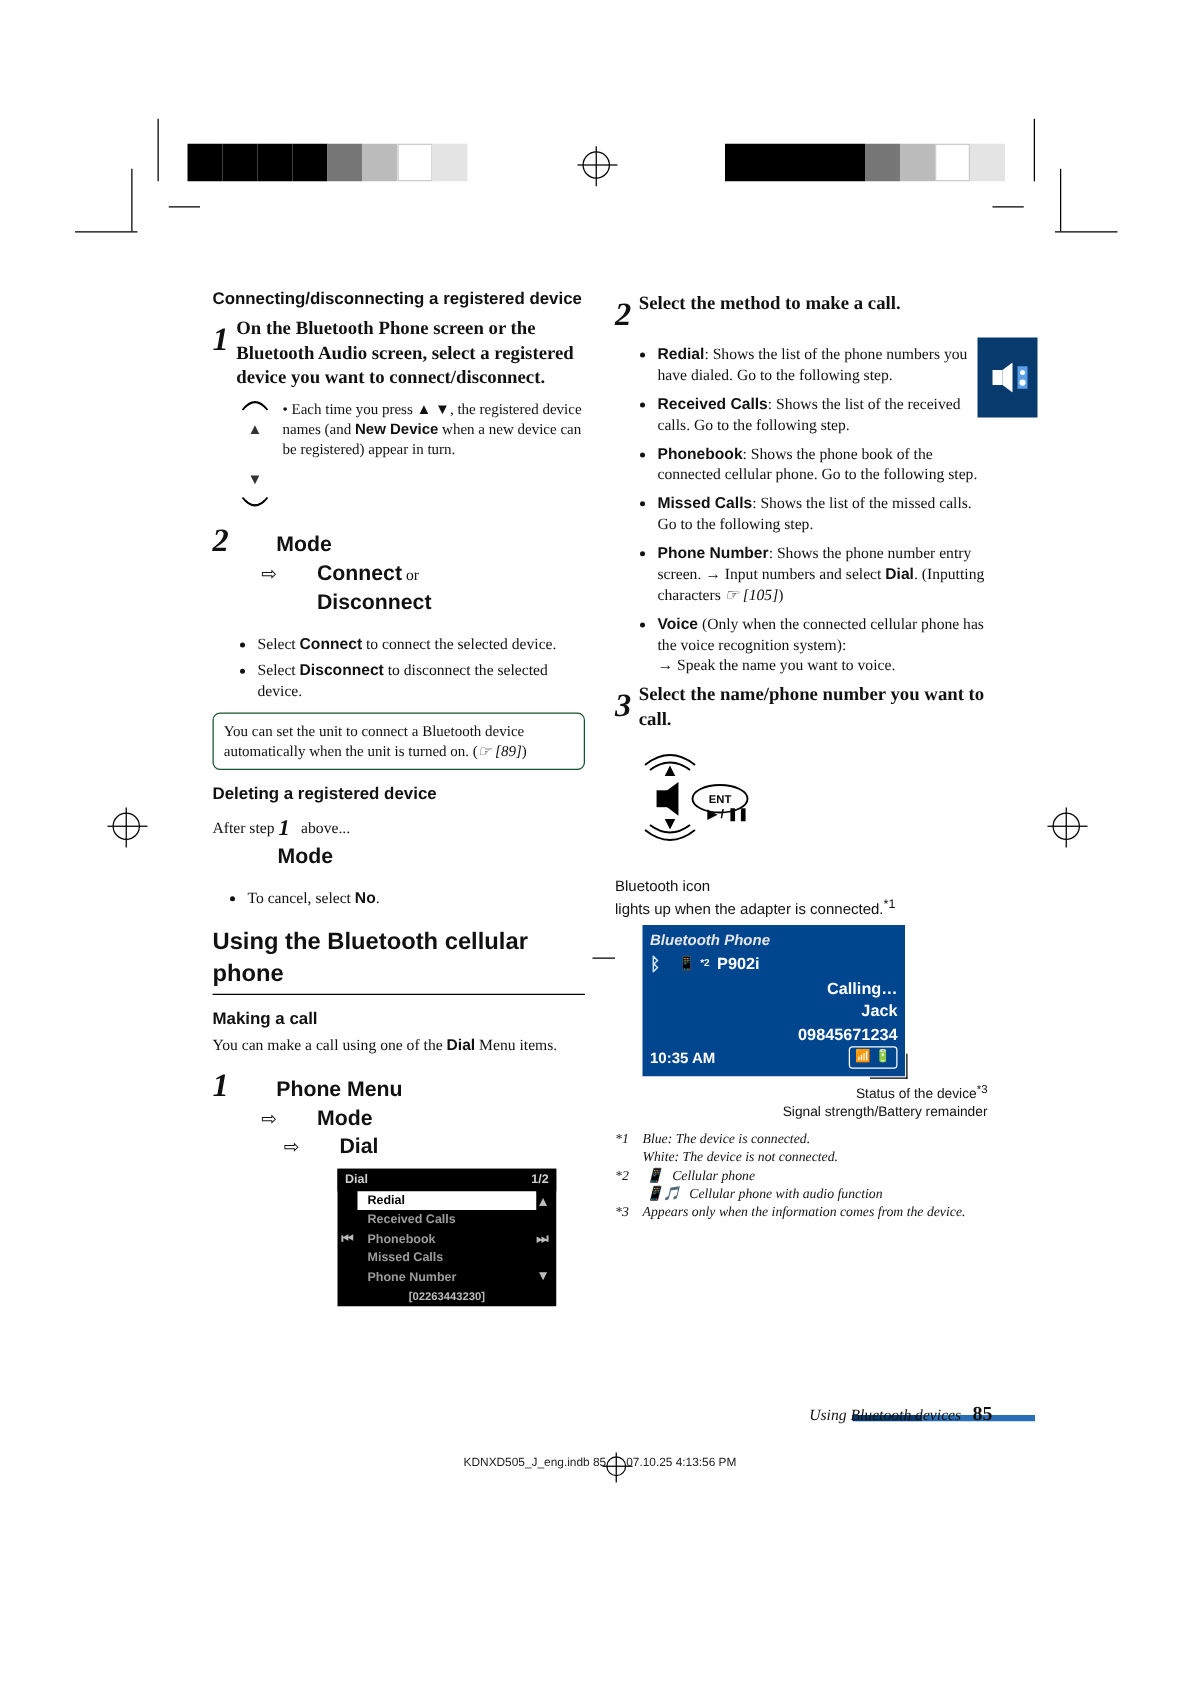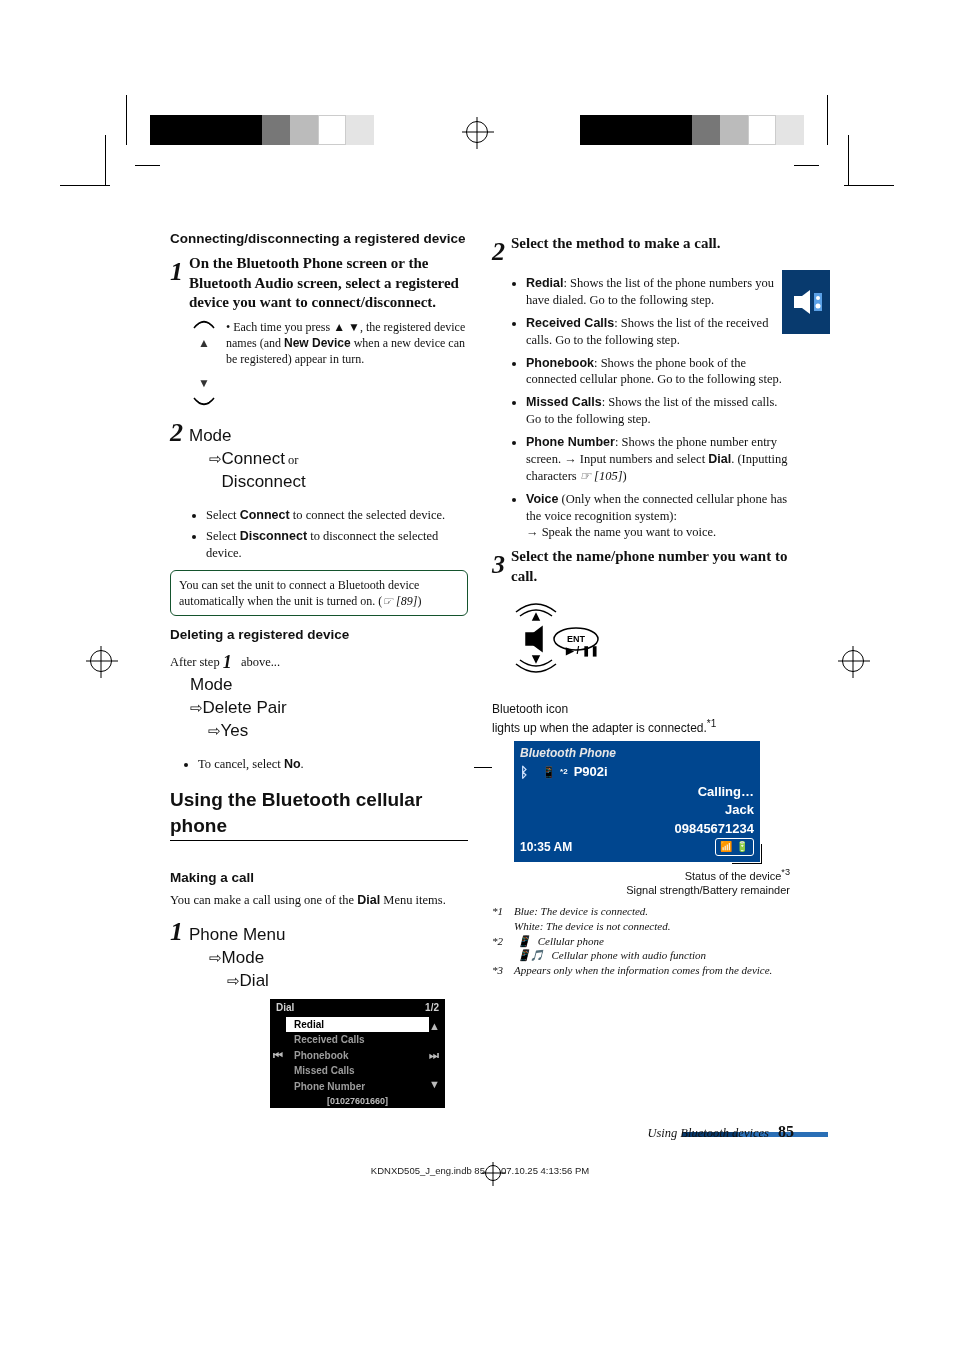--- a/index.html
+++ b/index.html
@@ -42,27 +42,27 @@
   .stepnum { font-family: Georgia, serif; font-style: italic; font-weight: bold; font-size: 26px; margin-right: 6px; vertical-align: -4px; }
   .step { margin: 4px 0 6px 0; }
   .step-body { display: flex; }
   .step-text { font-family: Georgia, serif; font-weight: bold; font-size: 15px; line-height: 1.3; }
   .icon-block { display: flex; gap: 10px; margin: 6px 0 8px 22px; font-size: 12px; font-family: Georgia, serif; }
   .arrow-stack { display:flex; flex-direction:column; align-items:center; gap:6px; color:#333; }
   .arrow-stack svg { width:24px; }
   ul.bul { list-style: disc; margin-left: 36px; margin-top: 13px; }
   ul.bul li { margin-bottom: 4px; }
   .kw { font-family: Arial, Helvetica, sans-serif; font-weight: 900; }
-  .kw-menu { font-family: Arial, Helvetica, sans-serif; font-weight: 400; font-size: 17px; }
+  .kw-menu { font-family: Arial, Helvetica, sans-serif; font-weight: 700; font-size: 17px; margin-left: 32px; }
   .indent1 { margin-left: 20px; }
   .indent2 { margin-left: 38px; }
   .arrow-r { font-family: Arial, sans-serif; font-size: 15px; }
   .note-box { border: 1px solid #14532d; border-radius: 6px; padding: 6px 8px; margin: 8px 0 10px 0; font-size: 12px; }
   .page-ref { font-style: italic; }
-  .h2-title { font-family: Arial, Helvetica, sans-serif; font-weight: bold; font-size: 19px; border-bottom: 1px solid #000; padding-bottom: 2px; margin-top: 14px; margin-bottom: 28px; }
+  .h2-title { font-family: Arial, Helvetica, sans-serif; font-weight: bold; font-size: 19px; border-bottom: 1px solid #000; padding-bottom: 2px; margin-top: 14px; margin-bottom: 10px; }
   .subhead { font-family: Arial, Helvetica, sans-serif; font-weight: bold; font-size: 13.5px; margin-top: 10px; margin-bottom: 4px; }
 
   
   .dial-shot { width: 175px; margin-left: 100px; margin-top: 4px; background:#000; color:#ececec; font-family: Arial, Helvetica, sans-serif; font-weight:bold; font-size:10px; }
   .dial-hdr { display:flex; justify-content:space-between; padding:2px 6px; background:#000; color:#cfcfcf; }
   .dial-body { display:flex; }
   .dial-side { width:16px; display:flex; align-items:center; justify-content:center; color:#bbb; font-size:11px; }
   .dial-list { flex:1; }
   .dial-item { padding:1px 8px; color:#9c9c9c; }
   .dial-item.selected { background:#fff; color:#000; }
@@ -74,21 +74,21 @@
   .defs li { margin-bottom: 6px; }
   .term { font-family: Arial, Helvetica, sans-serif; font-weight: 900; }
 
   
   .remote { margin: 8px 0 12px 4px; }
 
   
   .caption { font-family: Arial, Helvetica, sans-serif; font-size: 12px; }
 
   
-  .bt-screen { width: 246px; background:#00468f; color:#fff; font-family: Arial, Helvetica, sans-serif; font-weight:bold; padding:4px 6px 6px 6px; position:relative; margin-left:22px; }
+  .bt-screen { width: 210px; background:#00468f; color:#fff; font-family: Arial, Helvetica, sans-serif; font-weight:bold; padding:4px 6px 6px 6px; position:relative; margin-left:22px; }
   .bt-top { font-style: italic; color:#e6e6e6; font-size:12px; padding-bottom:2px; }
   .bt-row { font-size:13px; padding:1px 0 0 16px;text-align:right; }
   .bt-time { font-size:12px; padding-top:2px; }
   .bt-icons { position:absolute; right:6px; bottom:6px; border:1px solid #fff; border-radius:3px; padding:1px 4px; font-size:10px; display:flex; gap:4px; align-items:center; }
   .bt-wrap { position:relative; display:inline-block; }
 
   .right-notes { text-align:right; font-family: Arial, Helvetica, sans-serif; font-size:11px; margin-top:4px; margin-right:0; }
   .footnotes { font-style: italic; font-family: Georgia, serif; font-size: 11px; margin-top:6px; line-height:1.35; }
   .fn-line { display:flex; gap:4px; }
   .fn-key { min-width:18px; }
@@ -206,22 +206,20 @@
       </ul>
     </div>
 
     <div class="note-box">
       <span>You can set the unit to connect a Bluetooth device automatically when the unit is turned on. (</span><span class="page-ref">☞ [89]</span><span>)</span>
     </div>
 
     <div class="sec-title">Deleting a registered device</div>
     <div><span>After step </span><span class="stepnum" style="font-size:18px;vertical-align:-2px;">1</span><span> above...</span></div>
     <div class="indent1"><span class="kw-menu">Mode</span></div>
-    <div class="indent1"><span class="arrow-r">⇨</span><span class="kw-menu">Delete Pair</span></div>
-    <div class="indent2"><span class="arrow-r">⇨</span><span class="kw-menu">Yes</span></div>
     <ul class="bul" style="margin-left:28px;">
         <li><span>To cancel, select </span><span class="kw">No</span><span>.</span></li>
       </ul>
 
     <div class="h2-title">Using the Bluetooth cellular phone</div>
 
     <div class="subhead">Making a call</div>
     <div><span>You can make a call using one of the </span><span class="kw">Dial</span><span> Menu items.</span></div>
 
     <div class="step" style="margin-top:6px;">
@@ -248,21 +246,21 @@
           <div class="dial-item">Phonebook</div>
           <div class="dial-item">Missed Calls</div>
           <div class="dial-item">Phone Number</div>
         </div>
         <div class="dial-arrows">
             <span>▲</span>
             <span>⏭</span>
             <span>▼</span>
           </div>
       </div>
-      <div class="dial-ft">[01027601660]</div>
+      <div class="dial-ft">[02263443230]</div>
     </div>
   </div>
 
   <div class="col">
     <div class="step">
       <div class="step-body">
         <span class="stepnum">2</span>
         <span class="step-text">Select the method to make a call.</span>
       </div>
     </div>

